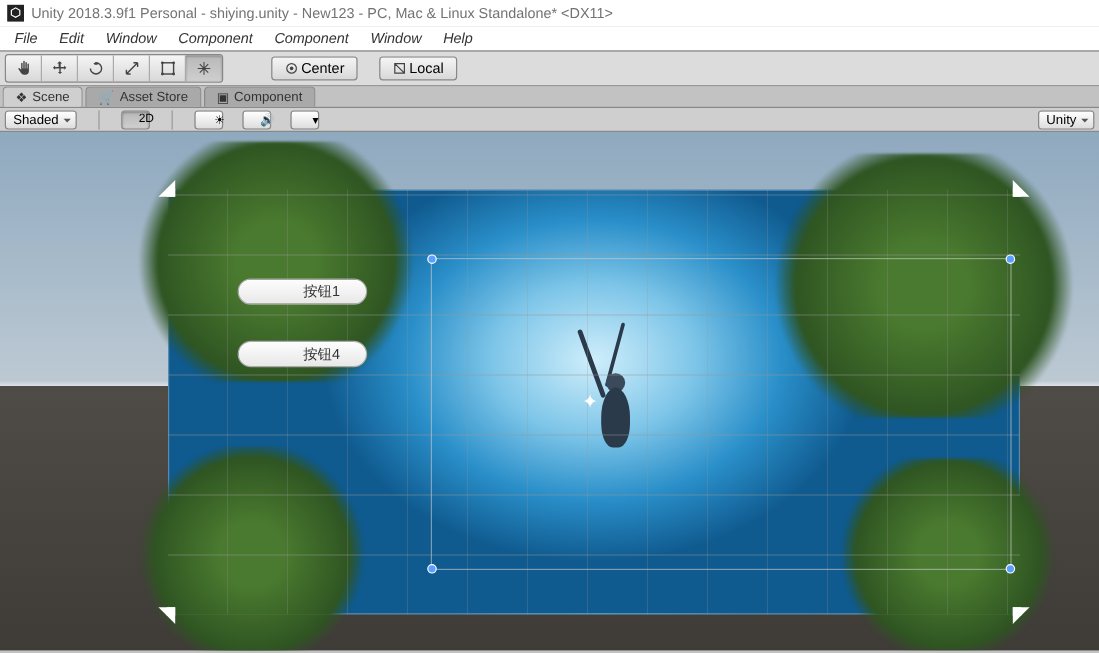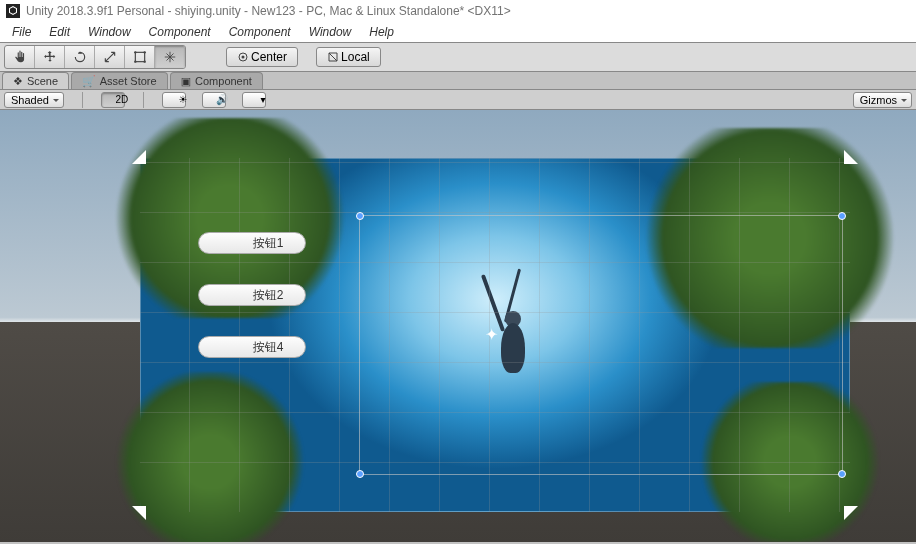--- a/index.html
+++ b/index.html
@@ -171,41 +171,40 @@
       <span>☀</span>
     </div>
   <div class="mini-btn">
       <span>🔊</span>
     </div>
   <div class="mini-btn">
       <span>▾</span>
     </div>
   <div class="spacer"></div>
   <div class="dropdown">
-      <span>Gizmos</span>
+      <span>Unity</span>
     </div>
 </div>
 
 <div class="viewport">
   <div class="canvas-frame">
     <div class="canvas-bg"></div>
     <div class="foliage fol-tl"></div>
     <div class="foliage fol-tr"></div>
     <div class="foliage fol-bl"></div>
     <div class="foliage fol-br"></div>
     <div class="character">
       <div class="char-hair"></div>
         <div class="char-hair2"></div>
       <div class="char-head"></div>
         <div class="char-body"></div>
     </div>
     <div class="grid-overlay"></div>
     <div class="game-buttons">
       <div class="game-btn">按钮1</div>
-      <div class="game-btn">按钮2</div>
       <div class="game-btn">按钮4</div>
     </div>
     <div class="rect-line rl-t"></div>
     <div class="rect-line rl-b"></div>
     <div class="rect-line rl-l"></div>
     <div class="rect-line rl-r"></div>
     <div class="rect-handle rh-tl"></div>
     <div class="rect-handle rh-tr"></div>
     <div class="rect-handle rh-bl"></div>
     <div class="rect-handle rh-br"></div>

